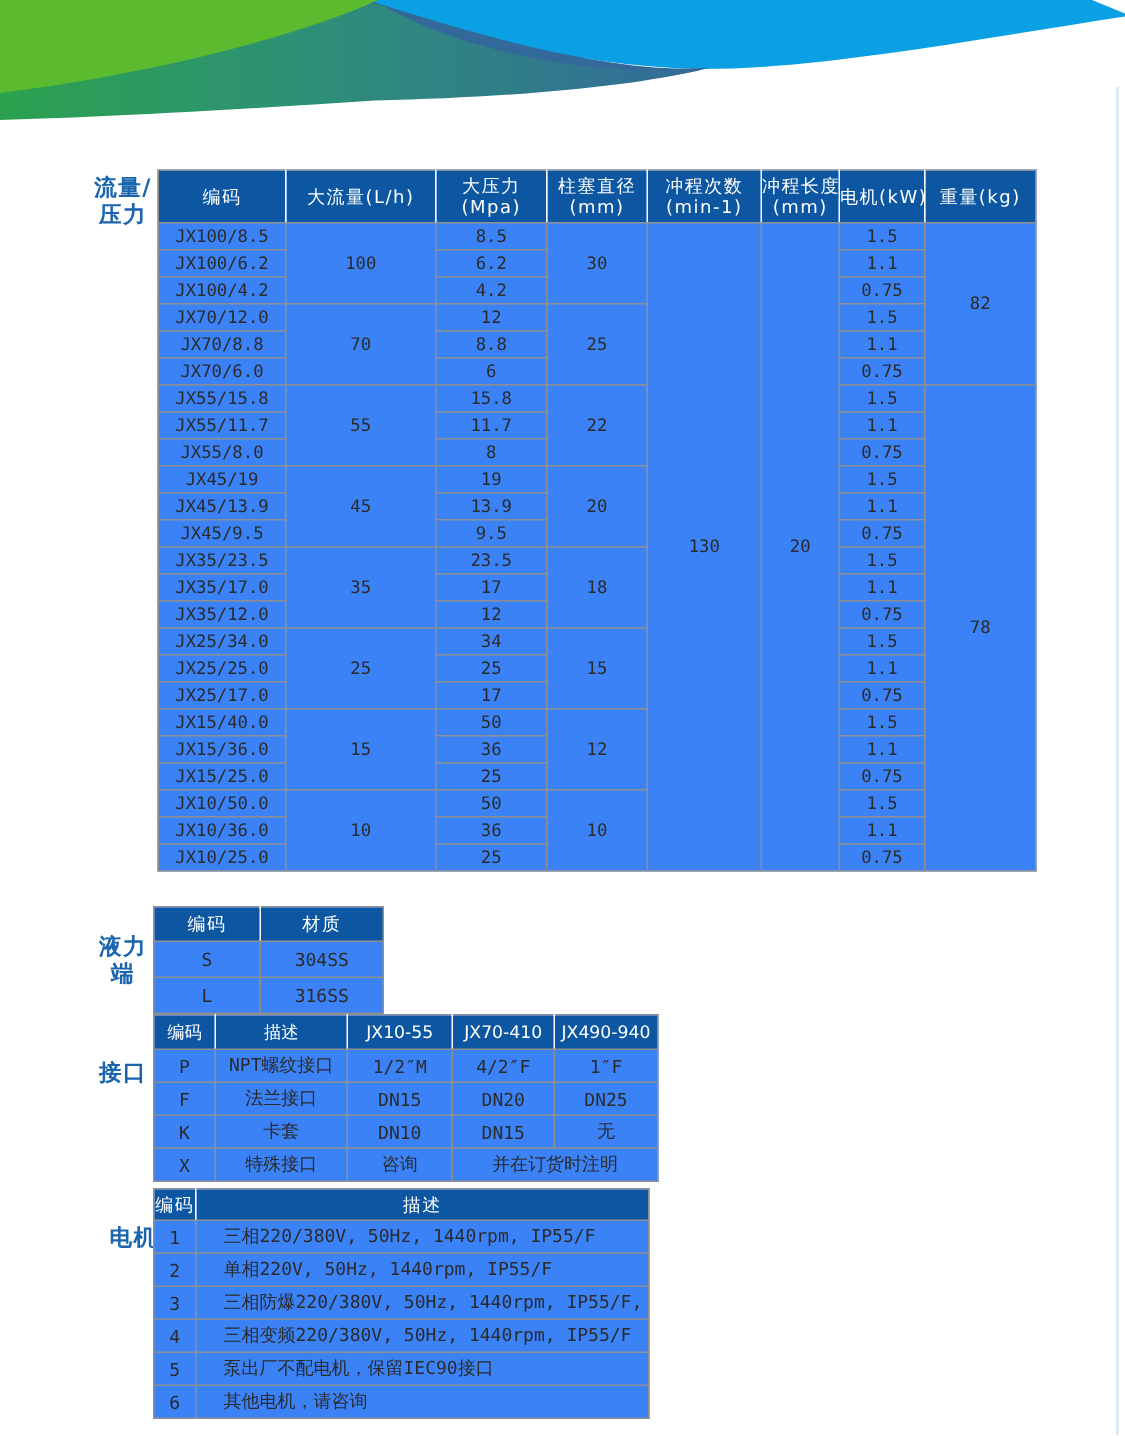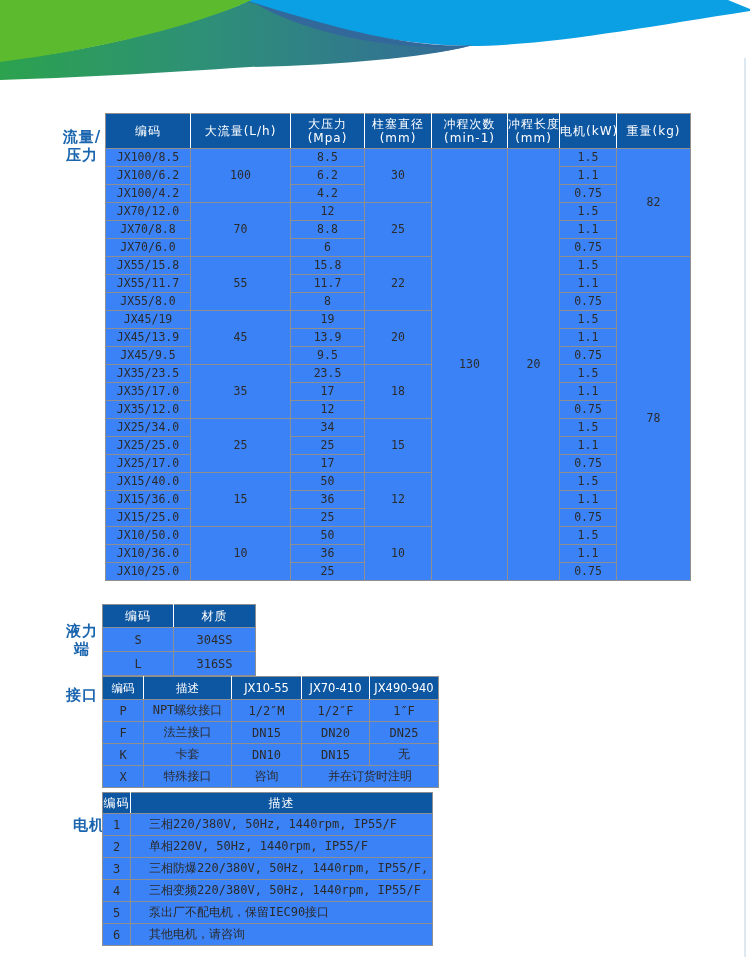--- a/index.html
+++ b/index.html
@@ -58,29 +58,29 @@
   </defs>
   <path fill="#0ba0e3" d="M222,0 L750,0 L750,11 C640,28 545,46 468,46 C380,44 295,20 222,0 Z"></path>
   <path fill="#ffffff" d="M728,0 L750,0 L750,9 Z"></path>
   <path fill="#33689b" d="M245,0 C320,24 410,50 473,45 C430,57 340,62 302,50 C275,34 255,16 245,0 Z"></path>
   <path fill="url(#bandGrad)" d="M0,60 C90,52 180,28 248,2 L256,4 C300,30 385,52 470,46 C420,58 340,65 250,67 C160,73 70,78 0,80 Z"></path>
   <path fill="#5bba2e" d="M0,0 L252,0 C195,26 95,50 0,62 Z"></path>
 </svg>
 
 <div class="edge-accent"></div>
 
-<div class="sec-label" style="top:128px;">
+<div class="sec-label" style="top:116px;">
   <div>流量/</div>
   <div>压力</div>
 </div>
 <div class="sec-label" style="top:622px;">
   <div>液力</div>
   <div>端</div>
 </div>
-<div class="sec-label" style="top:686px;">接口</div>
+<div class="sec-label" style="top:706px;">接口</div>
 <div class="sec-label" style="top:816px;text-align:right;">电机</div>
 
 <table id="flow-table">
   <colgroup>
     <col style="width:85px">
       <col style="width:100px">
       <col style="width:74px">
       <col style="width:67px">
     <col style="width:76px">
       <col style="width:52px">
@@ -281,21 +281,21 @@
         <th>JX10-55</th>
         <th>JX70-410</th>
         <th>JX490-940</th>
       </tr>
     </thead>
   <tbody>
       <tr>
         <td>P</td>
         <td>NPT螺纹接口</td>
         <td>1/2″M</td>
-        <td>1/2″F</td>
+        <td>4/2″F</td>
         <td>1″F</td>
       </tr>
       <tr>
         <td>F</td>
         <td>法兰接口</td>
         <td>DN15</td>
         <td>DN20</td>
         <td>DN25</td>
       </tr>
       <tr>

